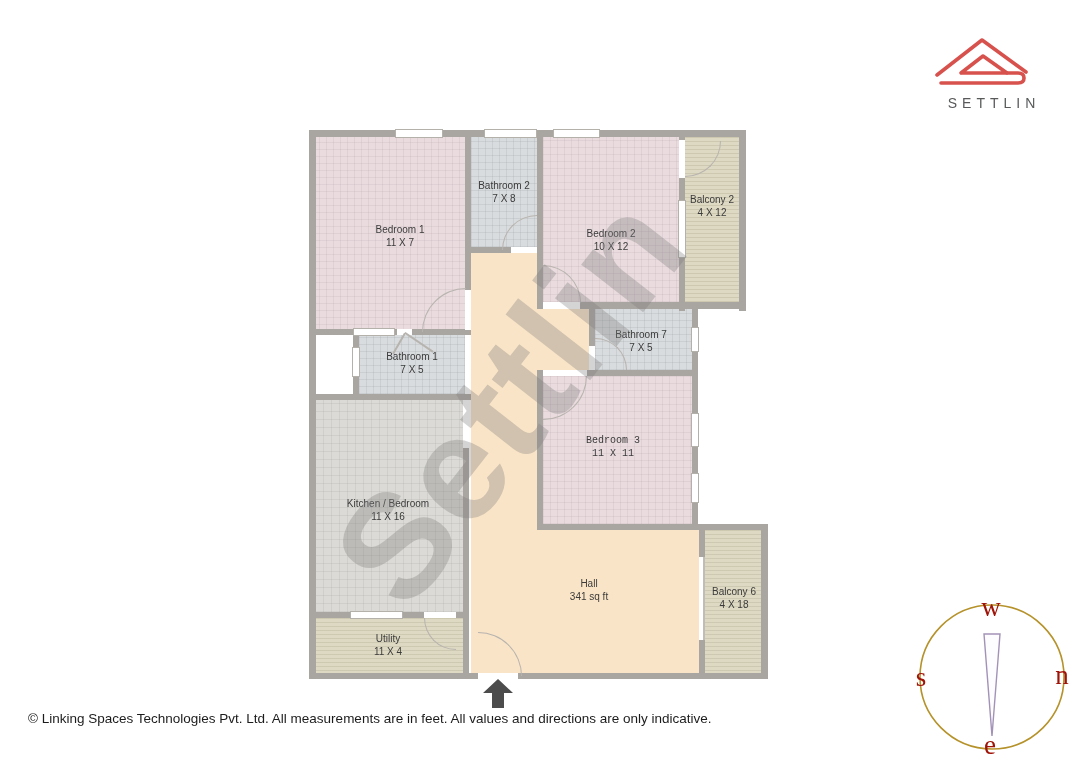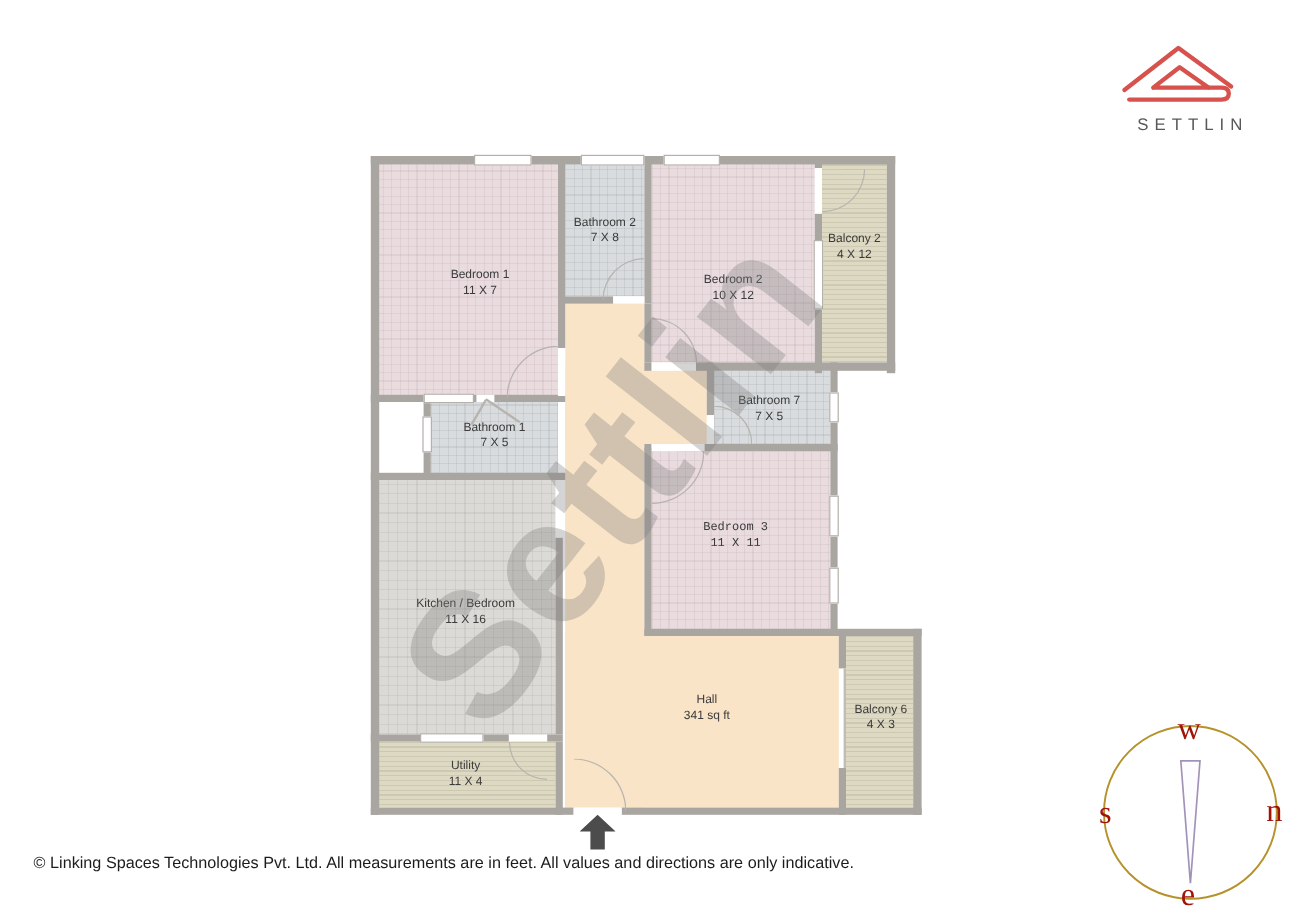--- a/index.html
+++ b/index.html
@@ -169,21 +169,21 @@
   <div class="rlabel" style="left:388px;top:645px;">
       <div>Utility</div>
       <div>11 X 4</div>
     </div>
   <div class="rlabel" style="left:589px;top:590px;">
       <div>Hall</div>
       <div>341 sq ft</div>
     </div>
   <div class="rlabel" style="left:734px;top:598px;">
       <div>Balcony 6</div>
-      <div>4 X 3</div>
+      <div>4 X 18</div>
     </div>
 
   <svg class="abs" style="left:483px;top:679px;z-index:5;" width="30" height="30" viewBox="0 0 30 30">
     <polygon points="15,0 30,14 21,14 21,29 9,29 9,14 0,14" fill="#4c4c4c"></polygon>
   </svg>
 
   <div id="watermark">Settlin</div>
 </div>
 
 <svg class="abs" style="left:930px;top:30px;z-index:5;" width="104" height="62" viewBox="0 0 104 62">

